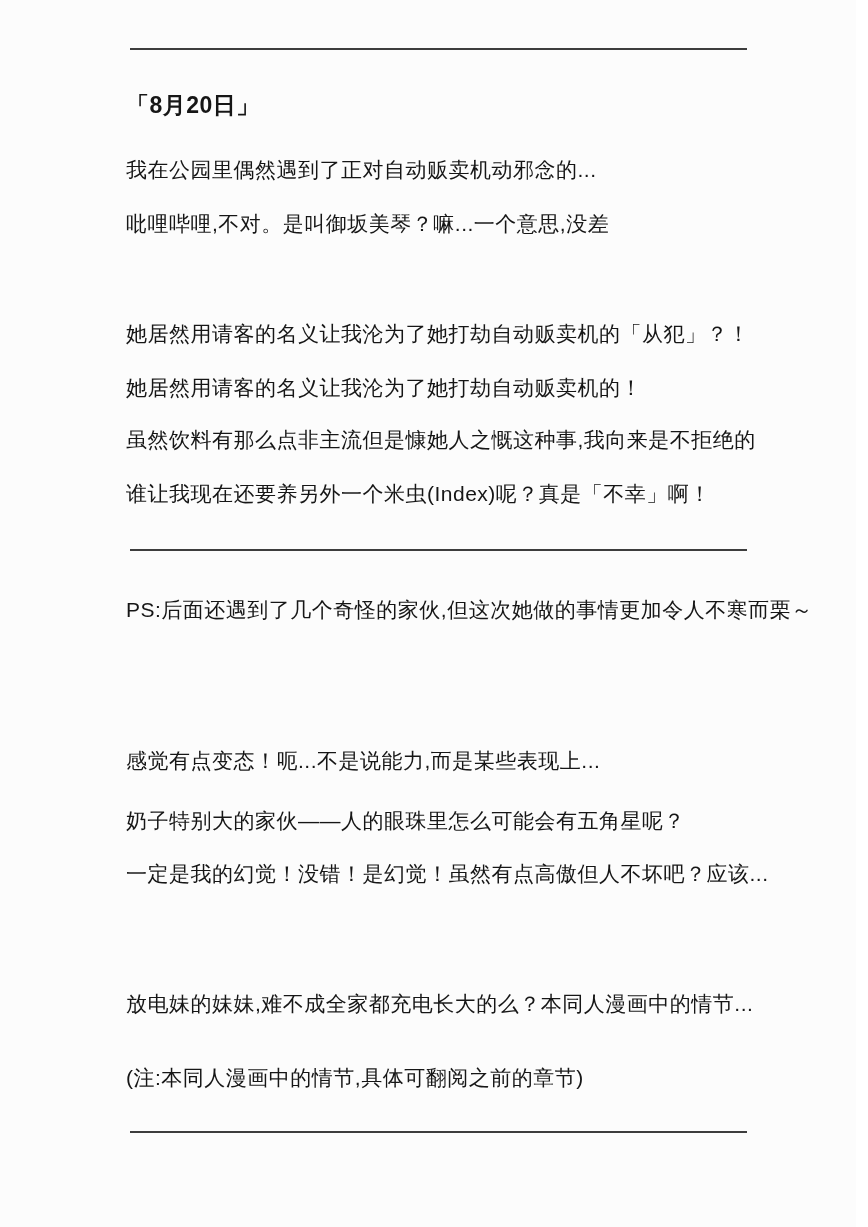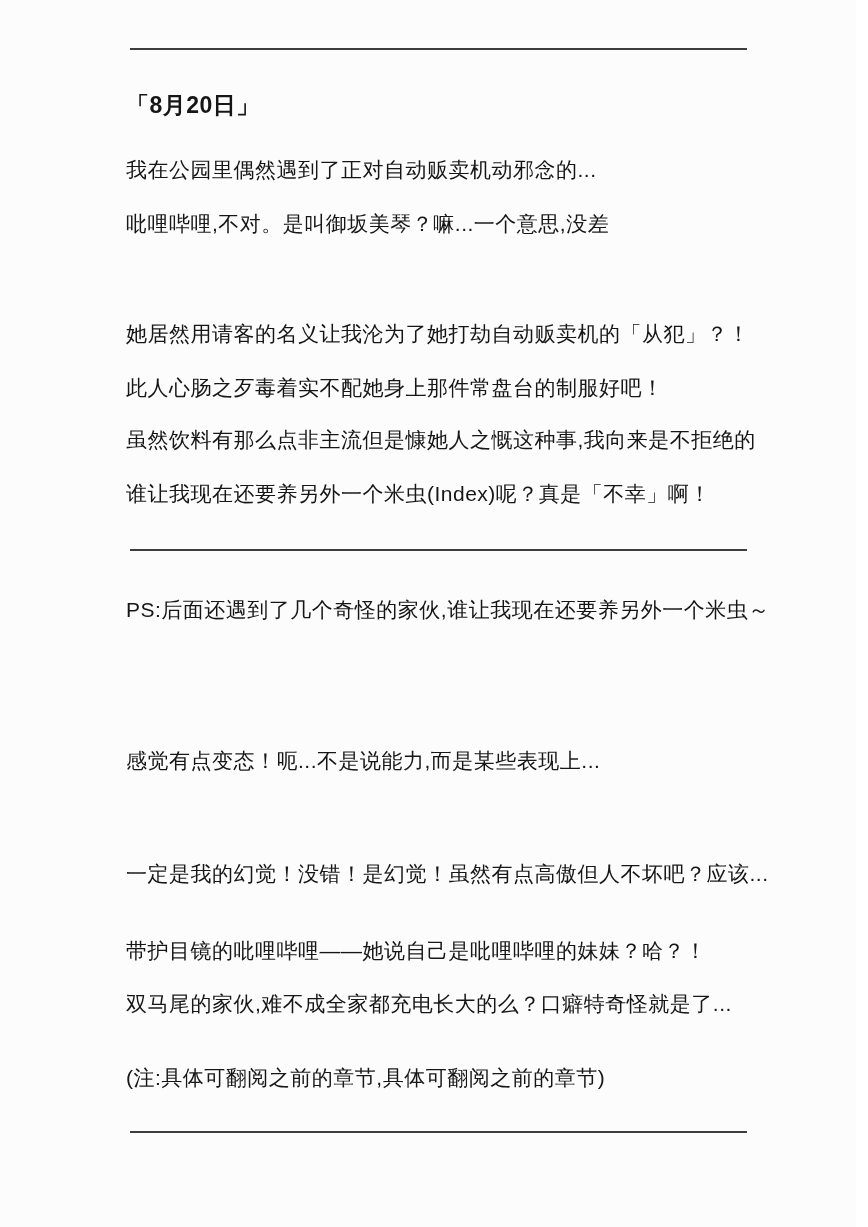--- a/index.html
+++ b/index.html
@@ -48,32 +48,32 @@
 
 <div class="page">
 
   <div class="rule" style="top:48px"></div>
 
   <h1 class="title" style="top:90px">「8月20日」</h1>
 
   <p class="line" style="top:157px">我在公园里偶然遇到了正对自动贩卖机动邪念的...</p>
   <p class="line" style="top:211px">吡哩哔哩,不对。是叫御坂美琴？嘛...一个意思,没差</p>
   <p class="line" style="top:321px">她居然用请客的名义让我沦为了她打劫自动贩卖机的「从犯」？！</p>
-  <p class="line" style="top:375px">此人心肠之歹毒着实不配她身上那件常盘台的制服好吧！</p>
+  <p class="line" style="top:375px">她居然用请客的名义让我沦为了她打劫自动贩卖机的！</p>
   <p class="line" style="top:481px">谁让我现在还要养另外一个米虫(Index)呢？真是「不幸」啊！</p>
   <p class="line" style="top:427px">虽然饮料有那么点非主流但是慷她人之慨这种事,我向来是不拒绝的</p>
 
   <div class="rule" style="top:549px"></div>
 
-  <p class="line" style="top:597px">PS:后面还遇到了几个奇怪的家伙,谁让我现在还要养另外一个米虫～</p>
+  <p class="line" style="top:597px">PS:后面还遇到了几个奇怪的家伙,但这次她做的事情更加令人不寒而栗～</p>
 
   <p class="line" style="top:748px">感觉有点变态！呃...不是说能力,而是某些表现上...</p>
 
+  <p class="line" style="top:808px">奶子特别大的家伙——人的眼珠里怎么可能会有五角星呢？</p>
   <p class="line" style="top:861px">一定是我的幻觉！没错！是幻觉！虽然有点高傲但人不坏吧？应该...</p>
 
-  <p class="line" style="top:938px">带护目镜的吡哩哔哩——她说自己是吡哩哔哩的妹妹？哈？！</p>
-  <p class="line" style="top:991px">双马尾的家伙,难不成全家都充电长大的么？口癖特奇怪就是了...</p>
+  <p class="line" style="top:991px">放电妹的妹妹,难不成全家都充电长大的么？本同人漫画中的情节...</p>
 
-  <p class="line" style="top:1065px">(注:具体可翻阅之前的章节,具体可翻阅之前的章节)</p>
+  <p class="line" style="top:1065px">(注:本同人漫画中的情节,具体可翻阅之前的章节)</p>
 
   <div class="rule" style="top:1131px"></div>
 
 </div>
 
 </body></html>

